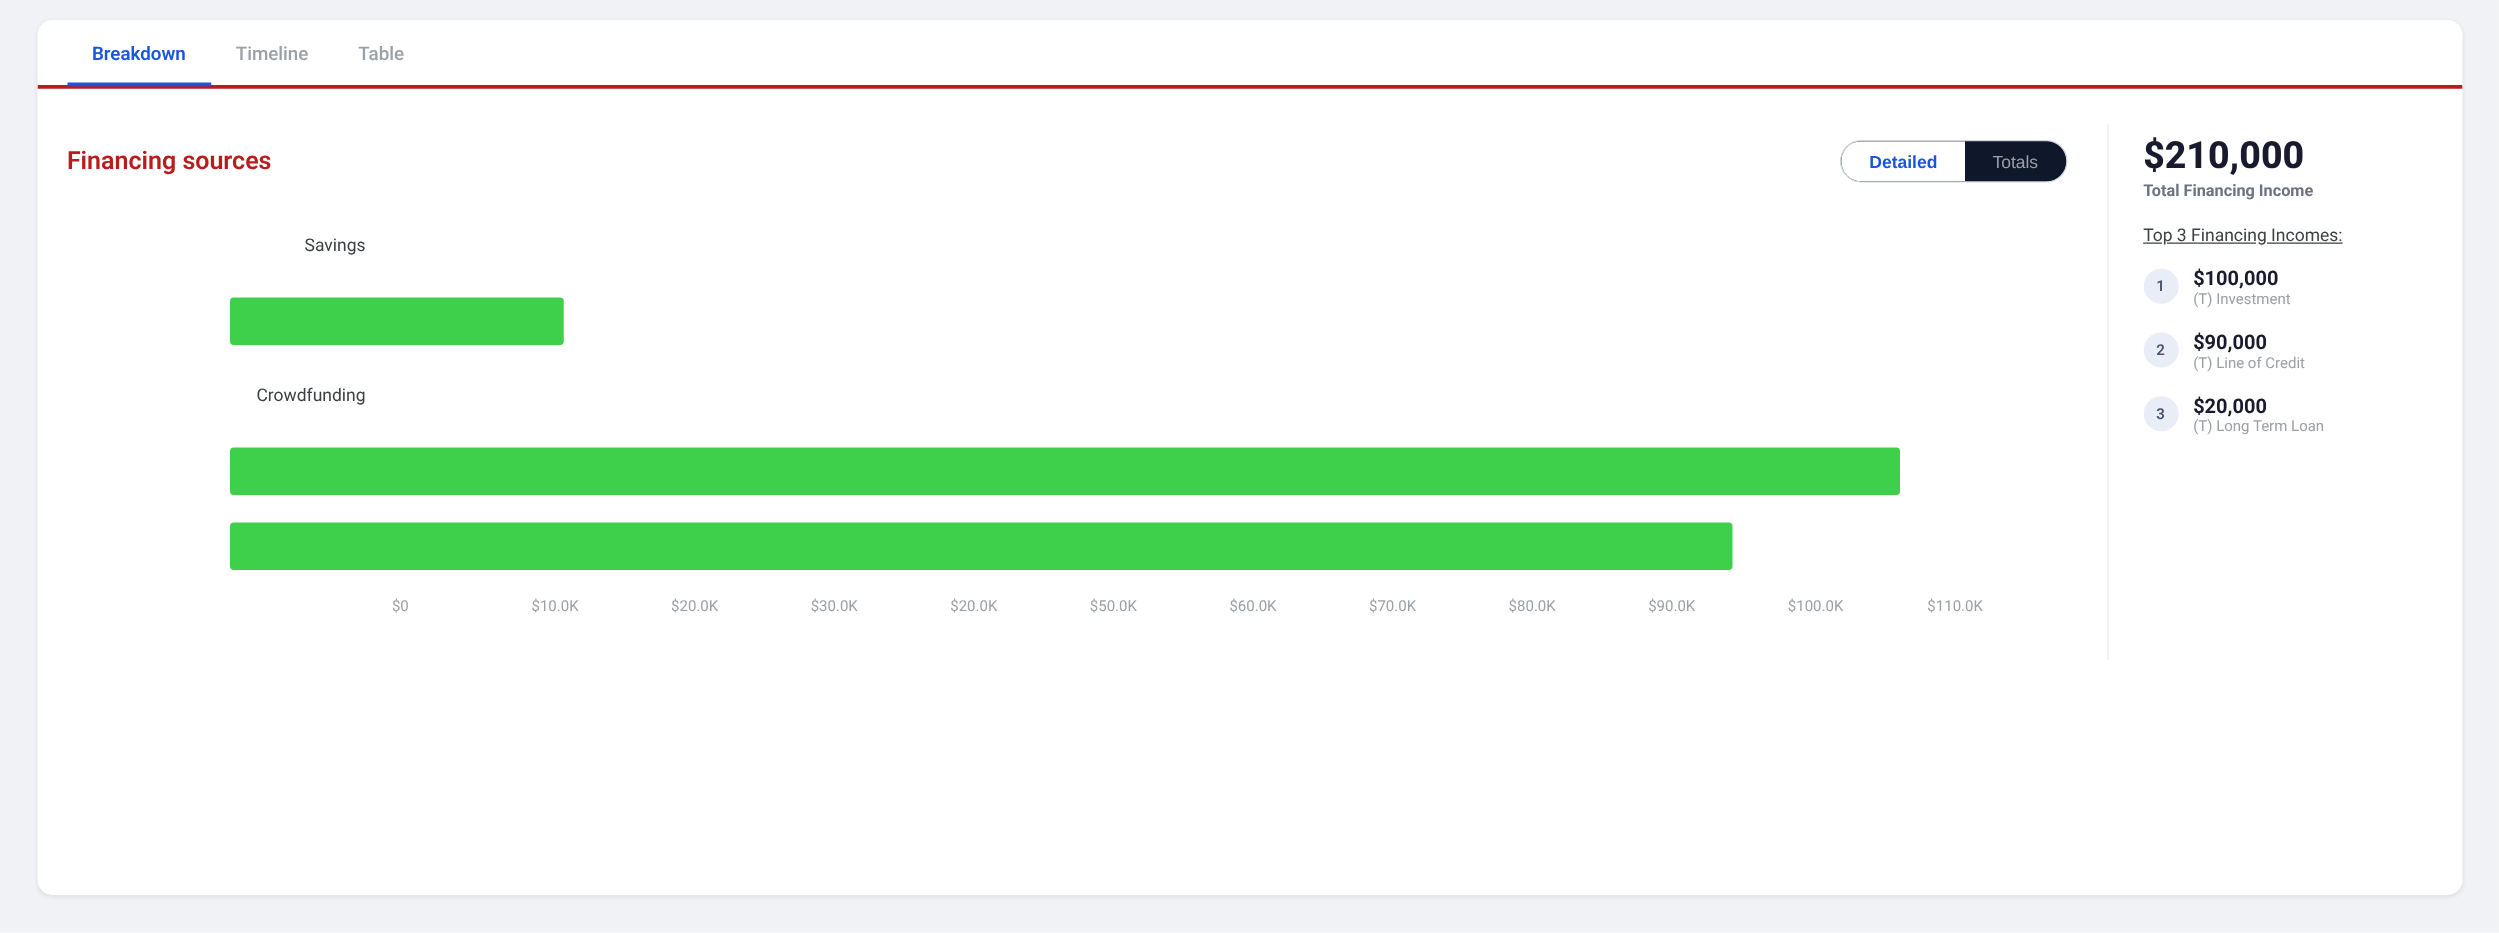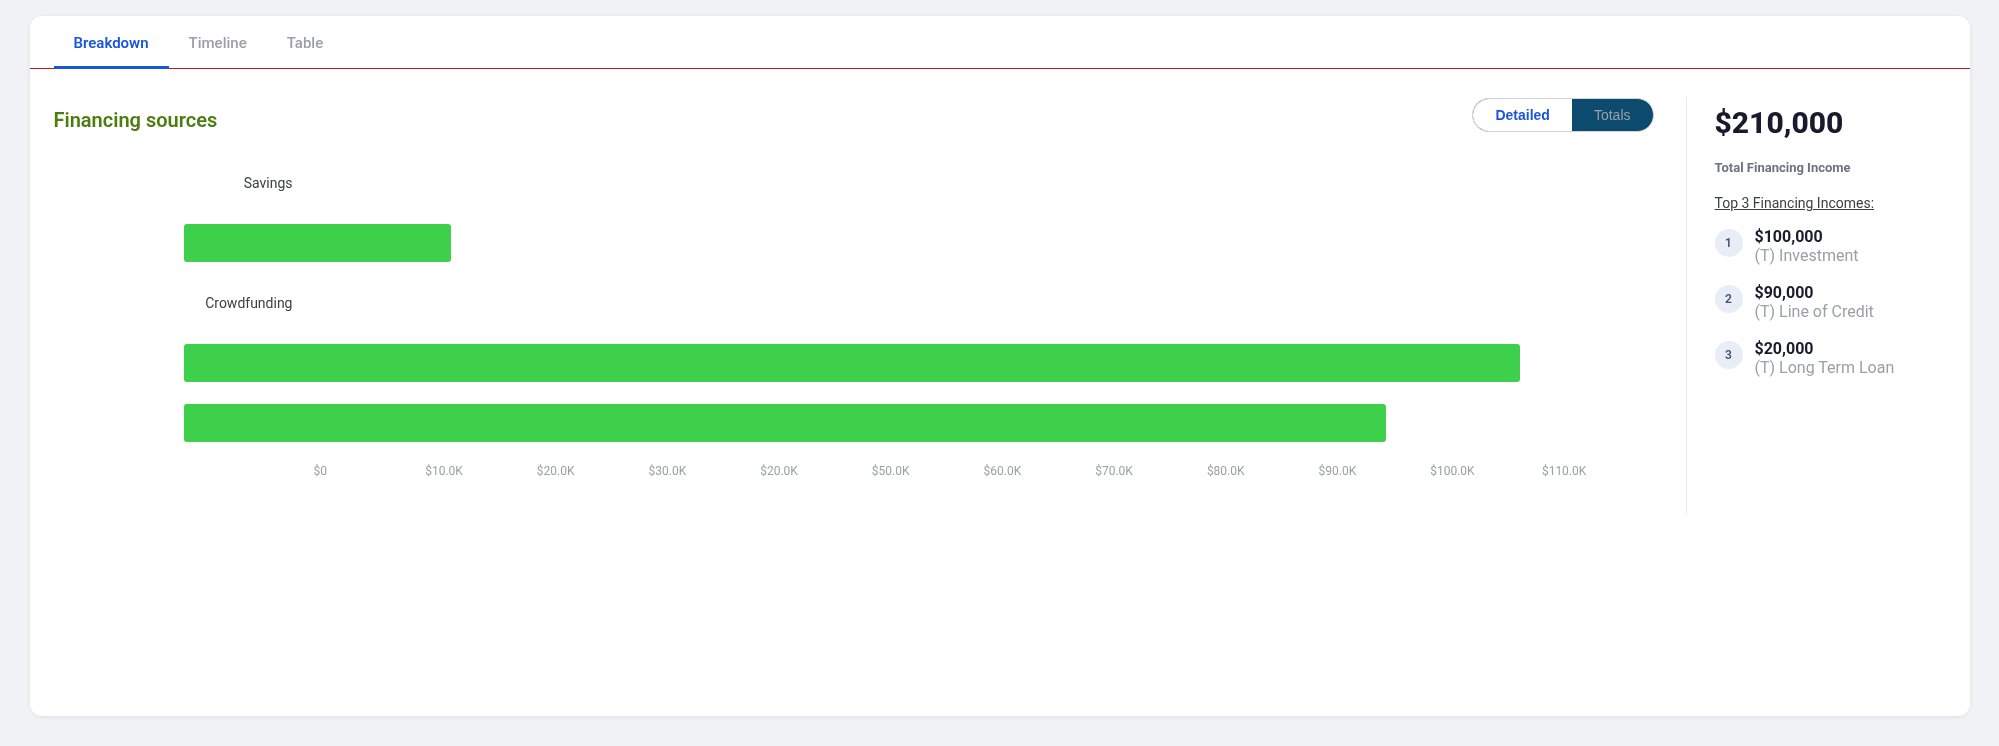--- a/index.html
+++ b/index.html
@@ -17,21 +17,21 @@
       border-radius: 12px;
       width: 100%;
       max-width: 1940px;
       min-height: 700px;
       box-shadow: 0 1px 4px rgba(0,0,0,0.08);
       overflow: hidden;
     }
     
     .tabs {
       display: flex;
-      border-bottom: 1px solid #b91c1c;
+      border-bottom: 3px solid #b91c1c;
       padding: 0 24px;
     }
     .tab {
       padding: 18px 20px 14px;
       font-size: 15px;
       font-weight: 500;
       color: #9aa0a6;
       cursor: pointer;
       border-bottom: 3px solid transparent;
       margin-bottom: -1px;
@@ -55,30 +55,31 @@
     }
     .chart-header {
       display: flex;
       align-items: center;
       justify-content: space-between;
       margin-bottom: 32px;
     }
     .chart-title {
       font-size: 20px;
       font-weight: 600;
-      color: #4d7c0f;
+      color: #b91c1c;
       margin-top: 11px;
     }
     
     .toggle-group {
       display: flex;
       border: 1.5px solid #d1d5db;
       border-radius: 20px;
       overflow: hidden;
-      background: #0c4a6e;
+      background: #0f172a;
+      margin-top: 13px;
     }
     .toggle-btn {
       padding: 8px 22px;
       font-size: 14px;
       font-weight: 500;
       cursor: pointer;
       border: none;
       background: transparent;
       color: #9aa0a6;
     }
@@ -138,21 +139,21 @@
       width: 260px;
       min-width: 240px;
       border-left: 1.5px solid #e8eaed;
       padding-left: 28px;
       padding-top: 8px;
     }
     .total-amount {
       font-size: 30px;
       font-weight: 800;
       color: #1a1a2e;
-      margin-bottom: 20px;
+      margin-bottom: 4px;
     }
     .total-label {
       font-size: 13px;
       color: #6b7280;
       margin-bottom: 20px;
       font-weight: bold;
     }
     .top-label {
       font-size: 14px;
       color: #3c4043;
@@ -179,21 +180,21 @@
       flex-shrink: 0;
       margin-top: 2px;
     }
     .top-item-info {}
     .top-item-amount {
       font-size: 16px;
       font-weight: 700;
       color: #1a1a2e;
     }
     .top-item-name {
-      font-size: 16px;
+      font-size: 12px;
       color: #9aa0a6;
     }
   </style>
 </head>
 <body>
 
 <div class="container">
 
   <div class="tabs">
     <div class="tab active">Breakdown</div>

